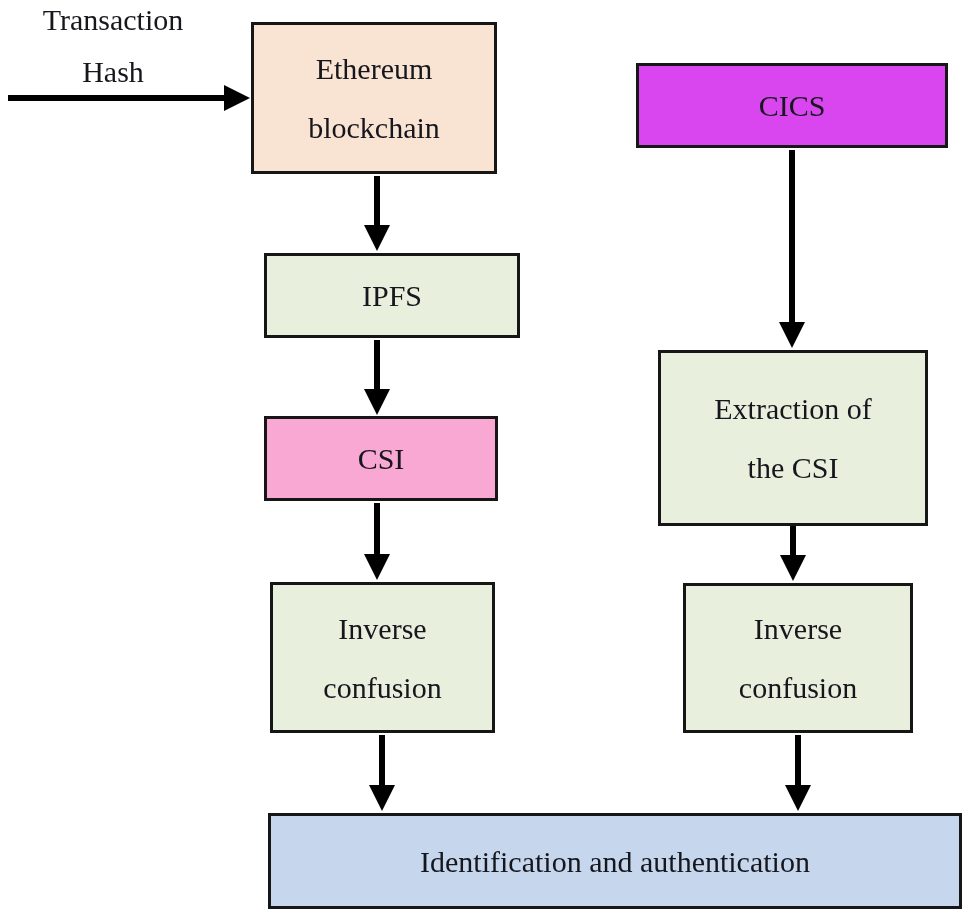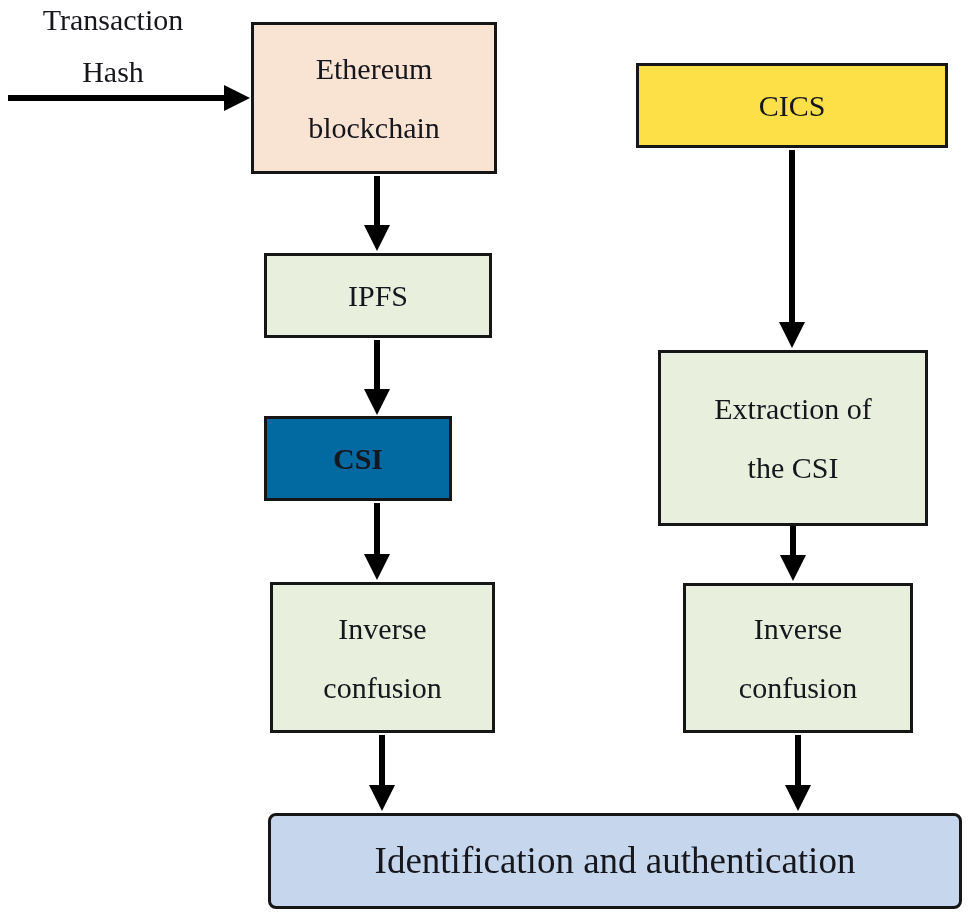--- a/index.html
+++ b/index.html
@@ -29,21 +29,21 @@
     border: 3px solid #161616;
     display: flex;
     flex-direction: column;
     align-items: center;
     justify-content: center;
     text-align: center;
     font-size: 30px;
     line-height: 1.1;
   }
   .node.two-line { gap: 26px; }
-  .node.bottom-bar { font-size: 37px; border-radius: 8px; }
+  .node.bottom-bar { font-size: 30px; }
   .free-label {
     position: absolute;
     left: 15px;
     top: 3px;
     width: 196px;
     display: flex;
     flex-direction: column;
     align-items: center;
     gap: 19px;
     text-align: center;
@@ -95,34 +95,34 @@
   <div class="free-label">
     <span class="line">Transaction</span>
     <span class="line">Hash</span>
   </div>
 
   <div class="node two-line" style="left: 251px; top: 22px; width: 246px; height: 152px; background-color: rgb(249, 227, 210);">
     <span class="line">Ethereum</span>
     <span class="line">blockchain</span>
   </div>
 
-  <div class="node" style="left: 264px; top: 253px; width: 228px; height: 85px; background-color: rgb(233, 239, 221);">
+  <div class="node" style="left: 264px; top: 253px; width: 256px; height: 85px; background-color: rgb(233, 239, 221);">
     <span class="line">IPFS</span>
   </div>
 
-  <div class="node" style="left: 264px; top: 416px; width: 188px; height: 85px; background-color: #0369a1; font-weight: bold;">
+  <div class="node" style="left: 264px; top: 416px; width: 234px; height: 85px; background-color: #f9a8d4;">
     <span class="line">CSI</span>
   </div>
 
   <div class="node two-line" style="left: 270px; top: 582px; width: 225px; height: 151px; background-color: rgb(233, 239, 221);">
     <span class="line">Inverse</span>
     <span class="line">confusion</span>
   </div>
 
-  <div class="node" style="left: 636px; top: 63px; width: 312px; height: 85px; background-color: #fde047;">
+  <div class="node" style="left: 636px; top: 63px; width: 312px; height: 85px; background-color: #d946ef;">
     <span class="line">CICS</span>
   </div>
 
   <div class="node two-line" style="left: 658px; top: 350px; width: 270px; height: 176px; background-color: rgb(233, 239, 221);">
     <span class="line">Extraction of</span>
     <span class="line">the CSI</span>
   </div>
 
   <div class="node two-line" style="left: 683px; top: 583px; width: 230px; height: 150px; background-color: rgb(233, 239, 221);">
     <span class="line">Inverse</span>

